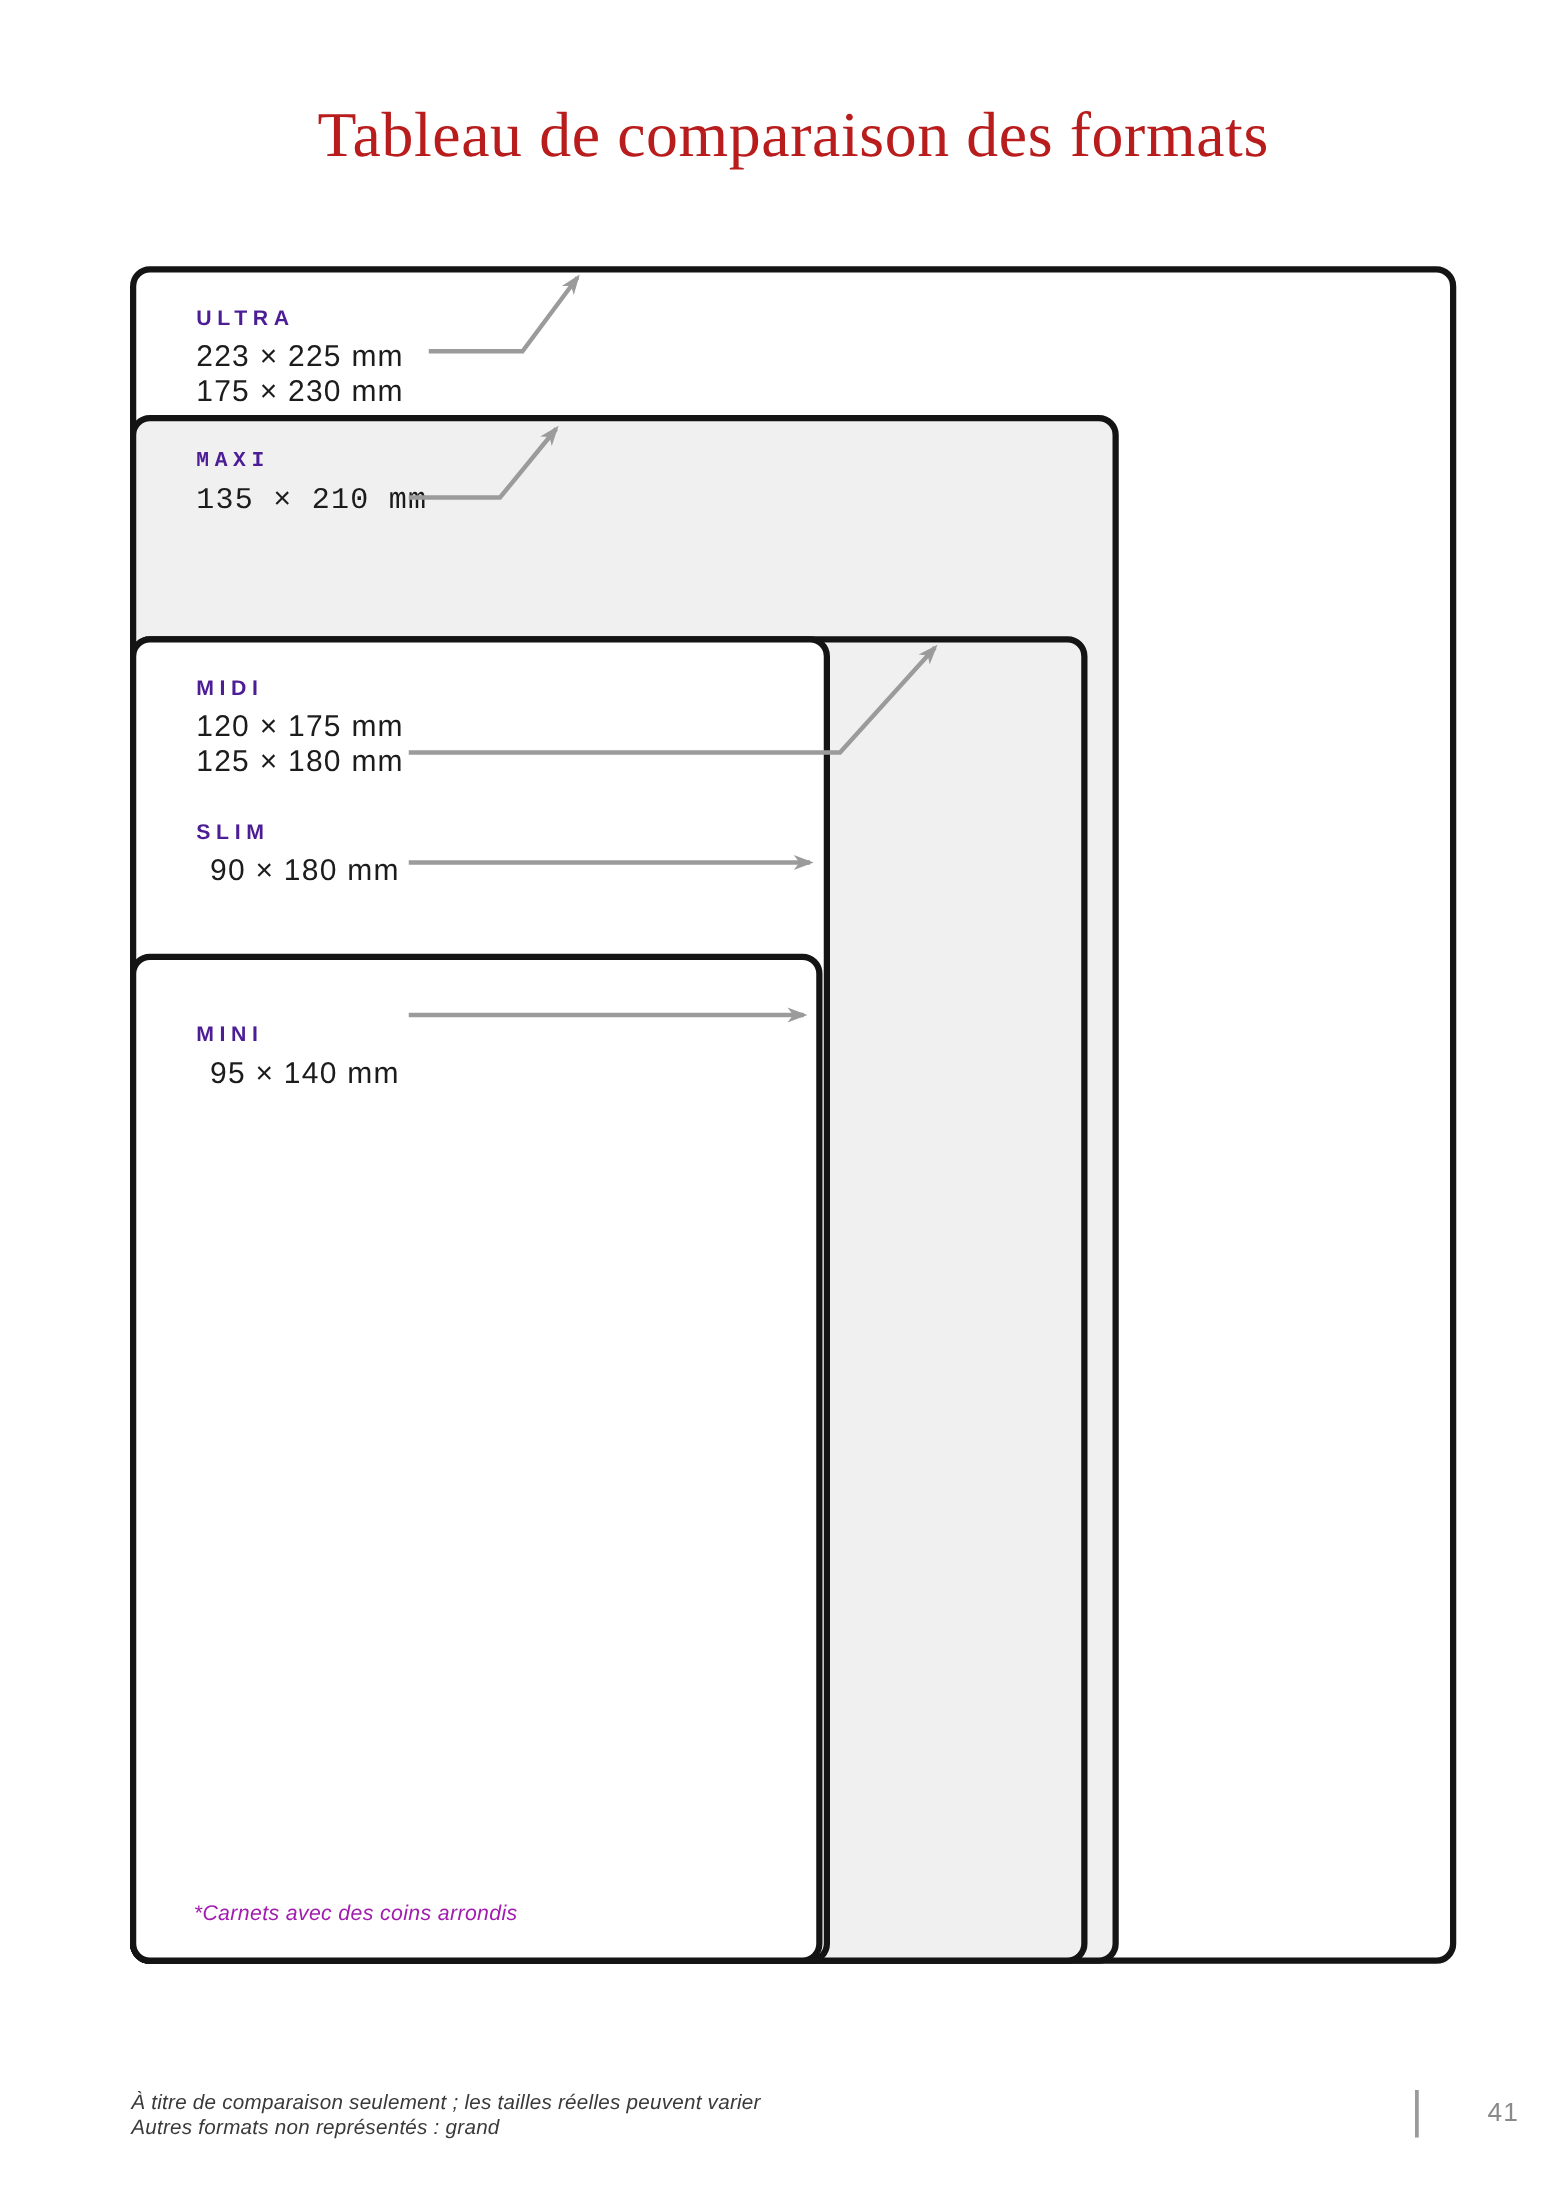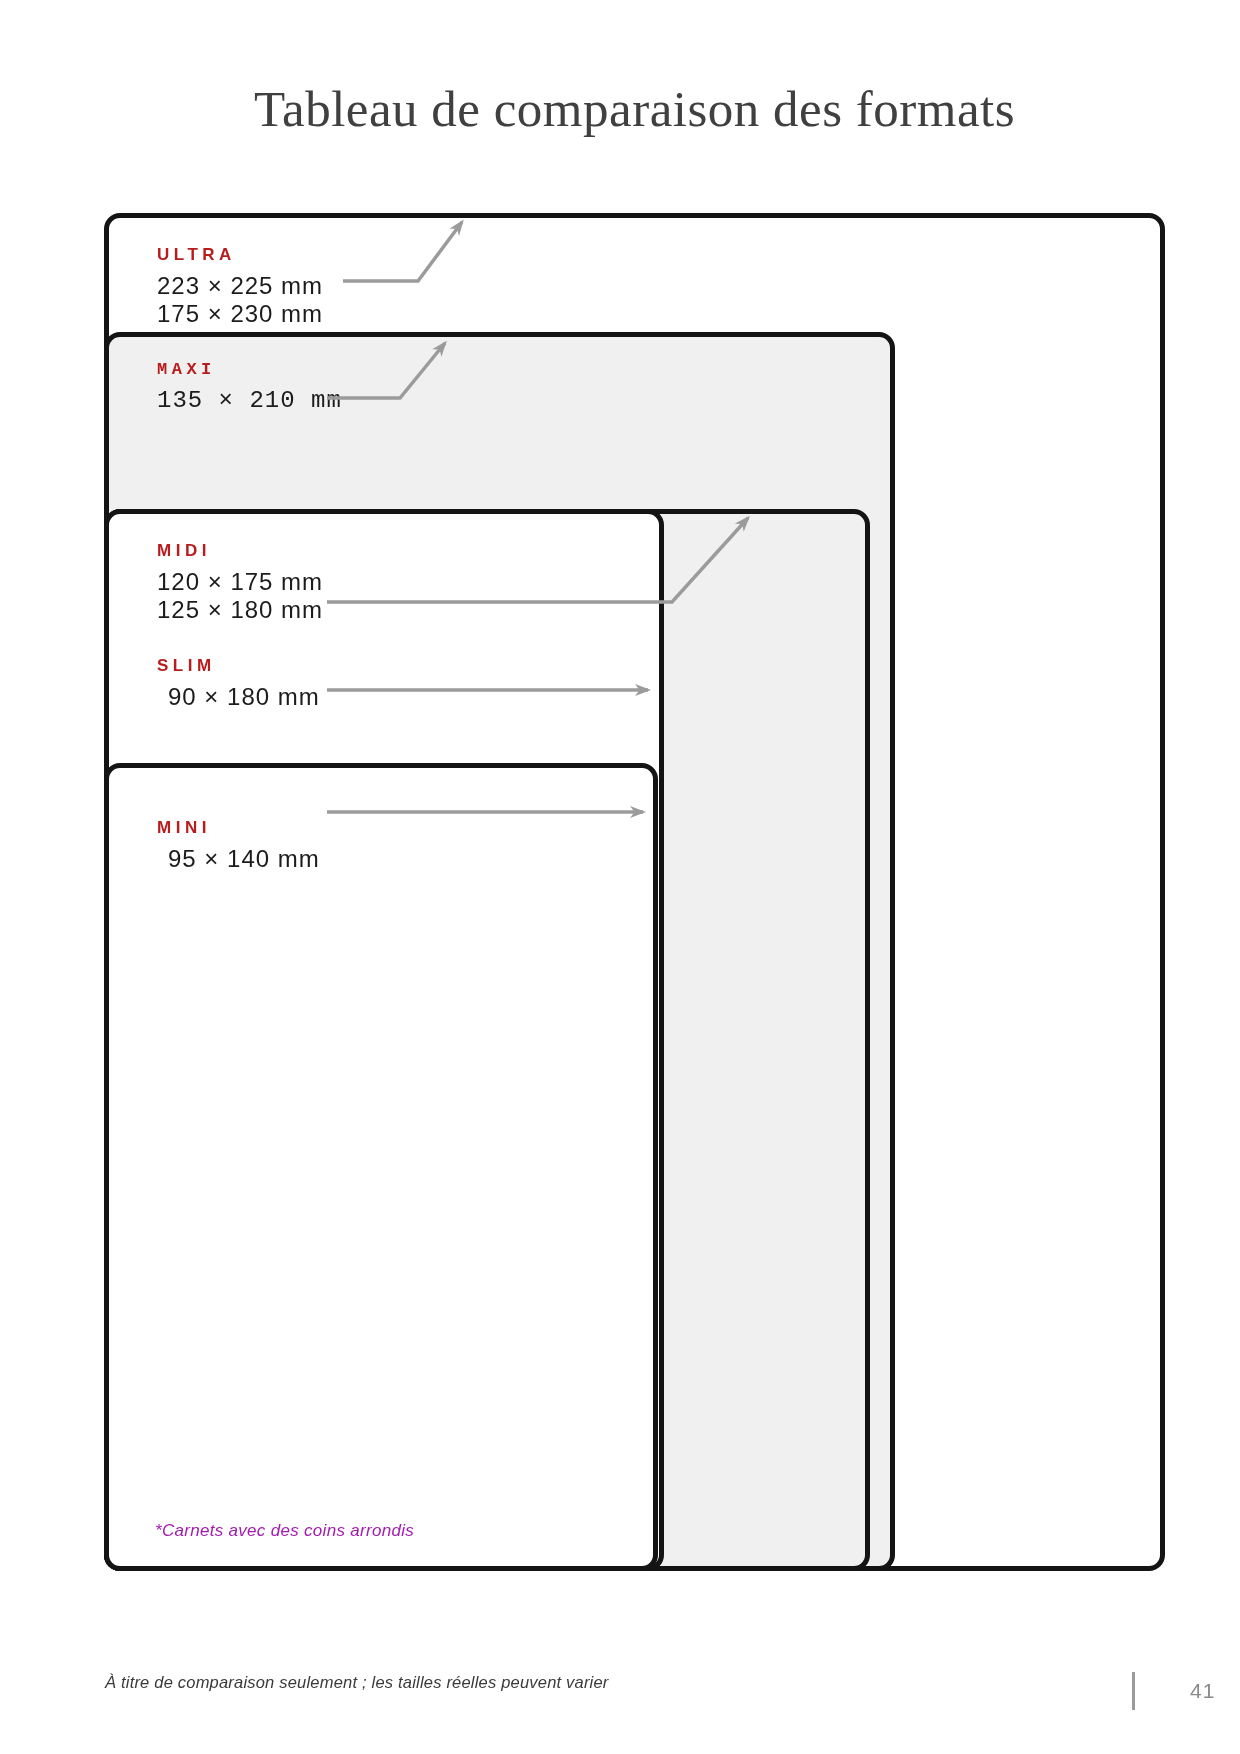--- a/index.html
+++ b/index.html
@@ -3,33 +3,33 @@
 <meta charset="utf-8">
 <style>
   html,body{margin:0;padding:0;background:#ffffff;}
   .page{
     position:relative;width:1240px;height:1754px;background:#ffffff;
     font-family:"Liberation Sans",sans-serif;overflow:hidden;
   }
   .page-title{
     position:absolute;left:104px;top:80px;width:1061px;text-align:center;
     font-family:"Liberation Serif",serif;font-weight:400;font-size:51px;
-    color:#404040;letter-spacing:0.5px;white-space:nowrap;
+    color:#b91c1c;letter-spacing:0.5px;white-space:nowrap;
   }
   .fmt-box{
     position:absolute;box-sizing:border-box;border:5px solid #141414;border-radius:16px;
   }
   .box-ultra{left:104px;top:213px;width:1061px;height:1358px;background:#ffffff;z-index:1;}
   .box-maxi {left:104px;top:332px;width:791px; height:1239px;background:#f0f0f0;z-index:2;}
   .box-midi {left:104px;top:509px;width:766px; height:1062px;background:#f0f0f0;z-index:3;}
   .box-slim {left:104px;top:509px;width:560px; height:1062px;background:#ffffff;z-index:4;}
   .box-mini {left:104px;top:763px;width:554px; height:808px; background:#ffffff;z-index:5;}
   .fmt-label{position:absolute;left:157px;z-index:6;}
   .fmt-name{
-    font-size:17px;font-weight:700;letter-spacing:4.5px;color:#b91c1c;
+    font-size:17px;font-weight:700;letter-spacing:4.5px;color:#4c1d95;
     line-height:20px;margin-bottom:7px;white-space:nowrap;
   }
   .fmt-dim{
     font-size:24px;font-weight:400;letter-spacing:1px;color:#1c1c1c;
     line-height:28px;white-space:nowrap;
   }
   .fmt-dim.indent{padding-left:11px;}
   .lbl-ultra{top:245px;}
   .lbl-maxi{top:360px;font-family:Liberation Mono, monospace;}
   .lbl-midi{top:541px;}
@@ -98,20 +98,21 @@
     <polyline points="327,398 400,398 445,343" fill="none" stroke="#9b9b9b" stroke-width="3.5" marker-end="url(#ah)"></polyline>
     <polyline points="327,602 672,602 748,518" fill="none" stroke="#9b9b9b" stroke-width="3.5" marker-end="url(#ah)"></polyline>
     <polyline points="327,690 648,690" fill="none" stroke="#9b9b9b" stroke-width="3.5" marker-end="url(#ah)"></polyline>
     <polyline points="327,812 643,812" fill="none" stroke="#9b9b9b" stroke-width="3.5" marker-end="url(#ah)"></polyline>
   </svg>
 
   <div class="note-inside">*Carnets avec des coins arrondis</div>
 
   <div class="note-below">
     <div>À titre de comparaison seulement ; les tailles réelles peuvent varier</div>
+    <div>Autres formats non représentés : grand</div>
   </div>
 
   <div class="pagenum-wrap">
     <div class="pagenum-bar"></div>
     <div class="pagenum">41</div>
   </div>
 
 </div>
 
 </body></html>

